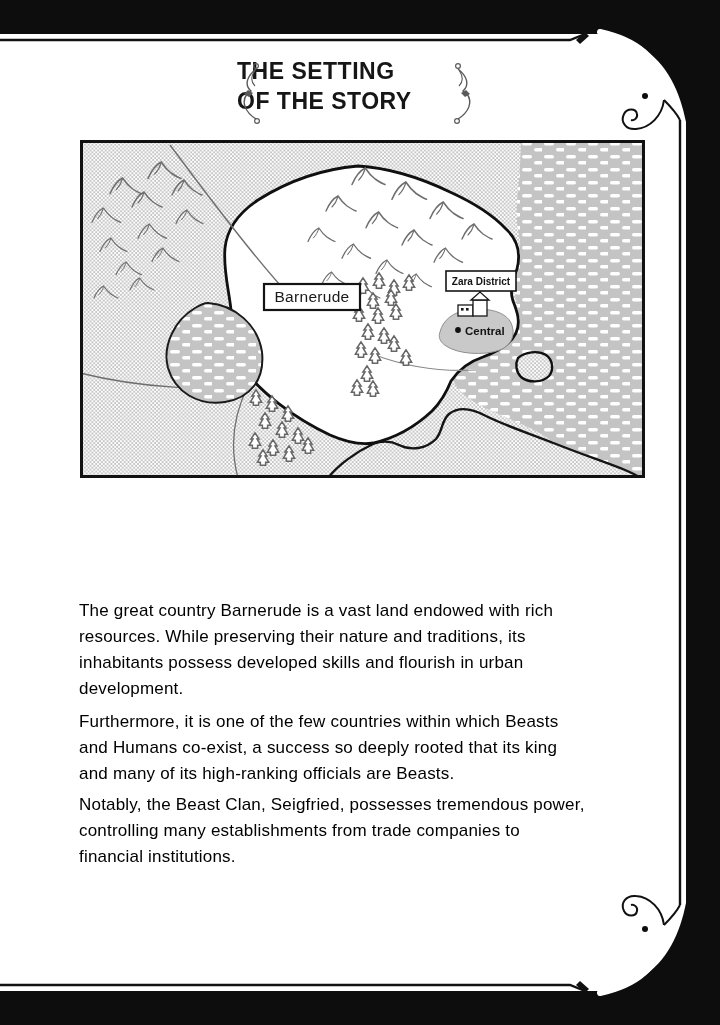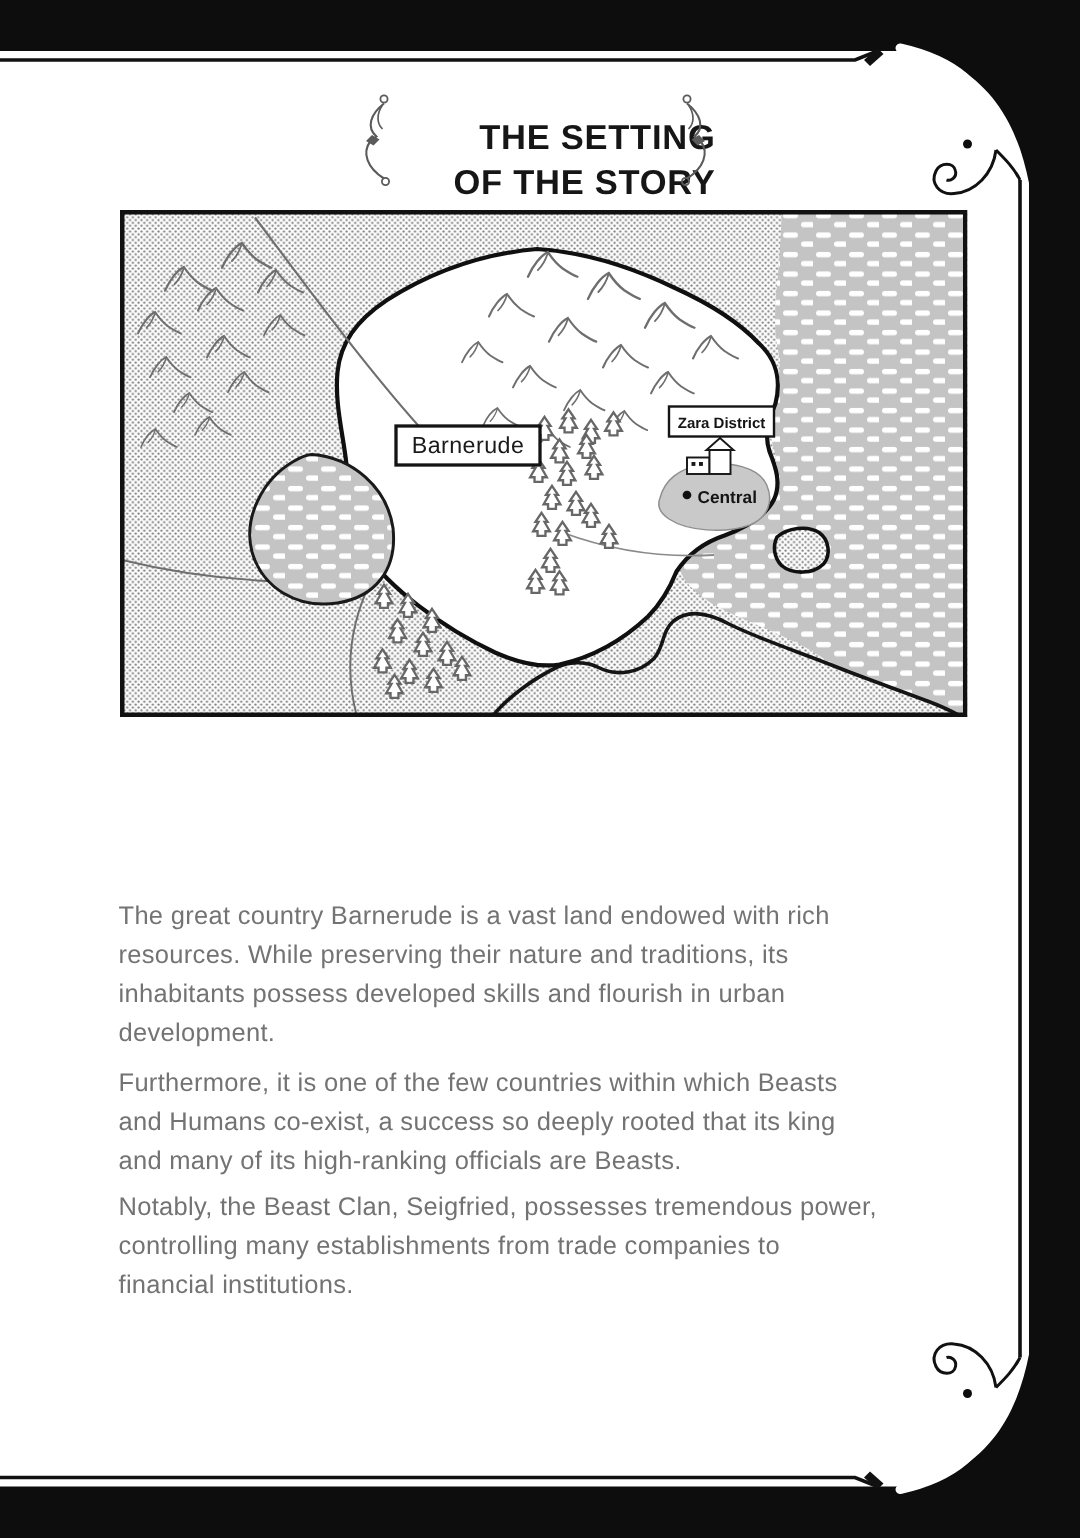--- a/index.html
+++ b/index.html
@@ -8,37 +8,37 @@
     width:720px;height:1025px;
     background:#ffffff;
     overflow:hidden;
     font-family:"Liberation Sans", sans-serif;
   }
   .frame-svg{
     position:absolute;left:0;top:0;width:720px;height:1025px;
     pointer-events:none;z-index:6;
   }
   .page-title{
-    position:absolute;left:237px;top:76px;width:240px;
-    text-align:right;
+    position:absolute;left:237px;top:56px;width:240px;
+    text-align:left;
     font-size:23px;font-weight:bold;line-height:30px;
     letter-spacing:0.5px;color:#161616;
     white-space:pre-line;z-index:2;
   }
   .map-svg{
     position:absolute;left:80px;top:140px;width:565px;height:338px;z-index:1;
   }
   .body-heading{
     position:absolute;left:79px;top:529px;width:540px;
     font-size:17.5px;font-weight:bold;color:#1c1c1c;
     letter-spacing:0.2px;z-index:2;
   }
   .body-para{
     position:absolute;left:79px;width:545px;
-    font-size:17px;line-height:26px;color:#737373;
+    font-size:17px;line-height:26px;color:#000000;
     letter-spacing:0.2px;white-space:pre-line;z-index:2;margin:0;
   }
   #para1{top:598px;}
   #para2{top:709px;}
   #para3{top:792px;}
   .map-label{font-family:"Liberation Sans", sans-serif;}
 </style>
 </head>
 <body>
 

